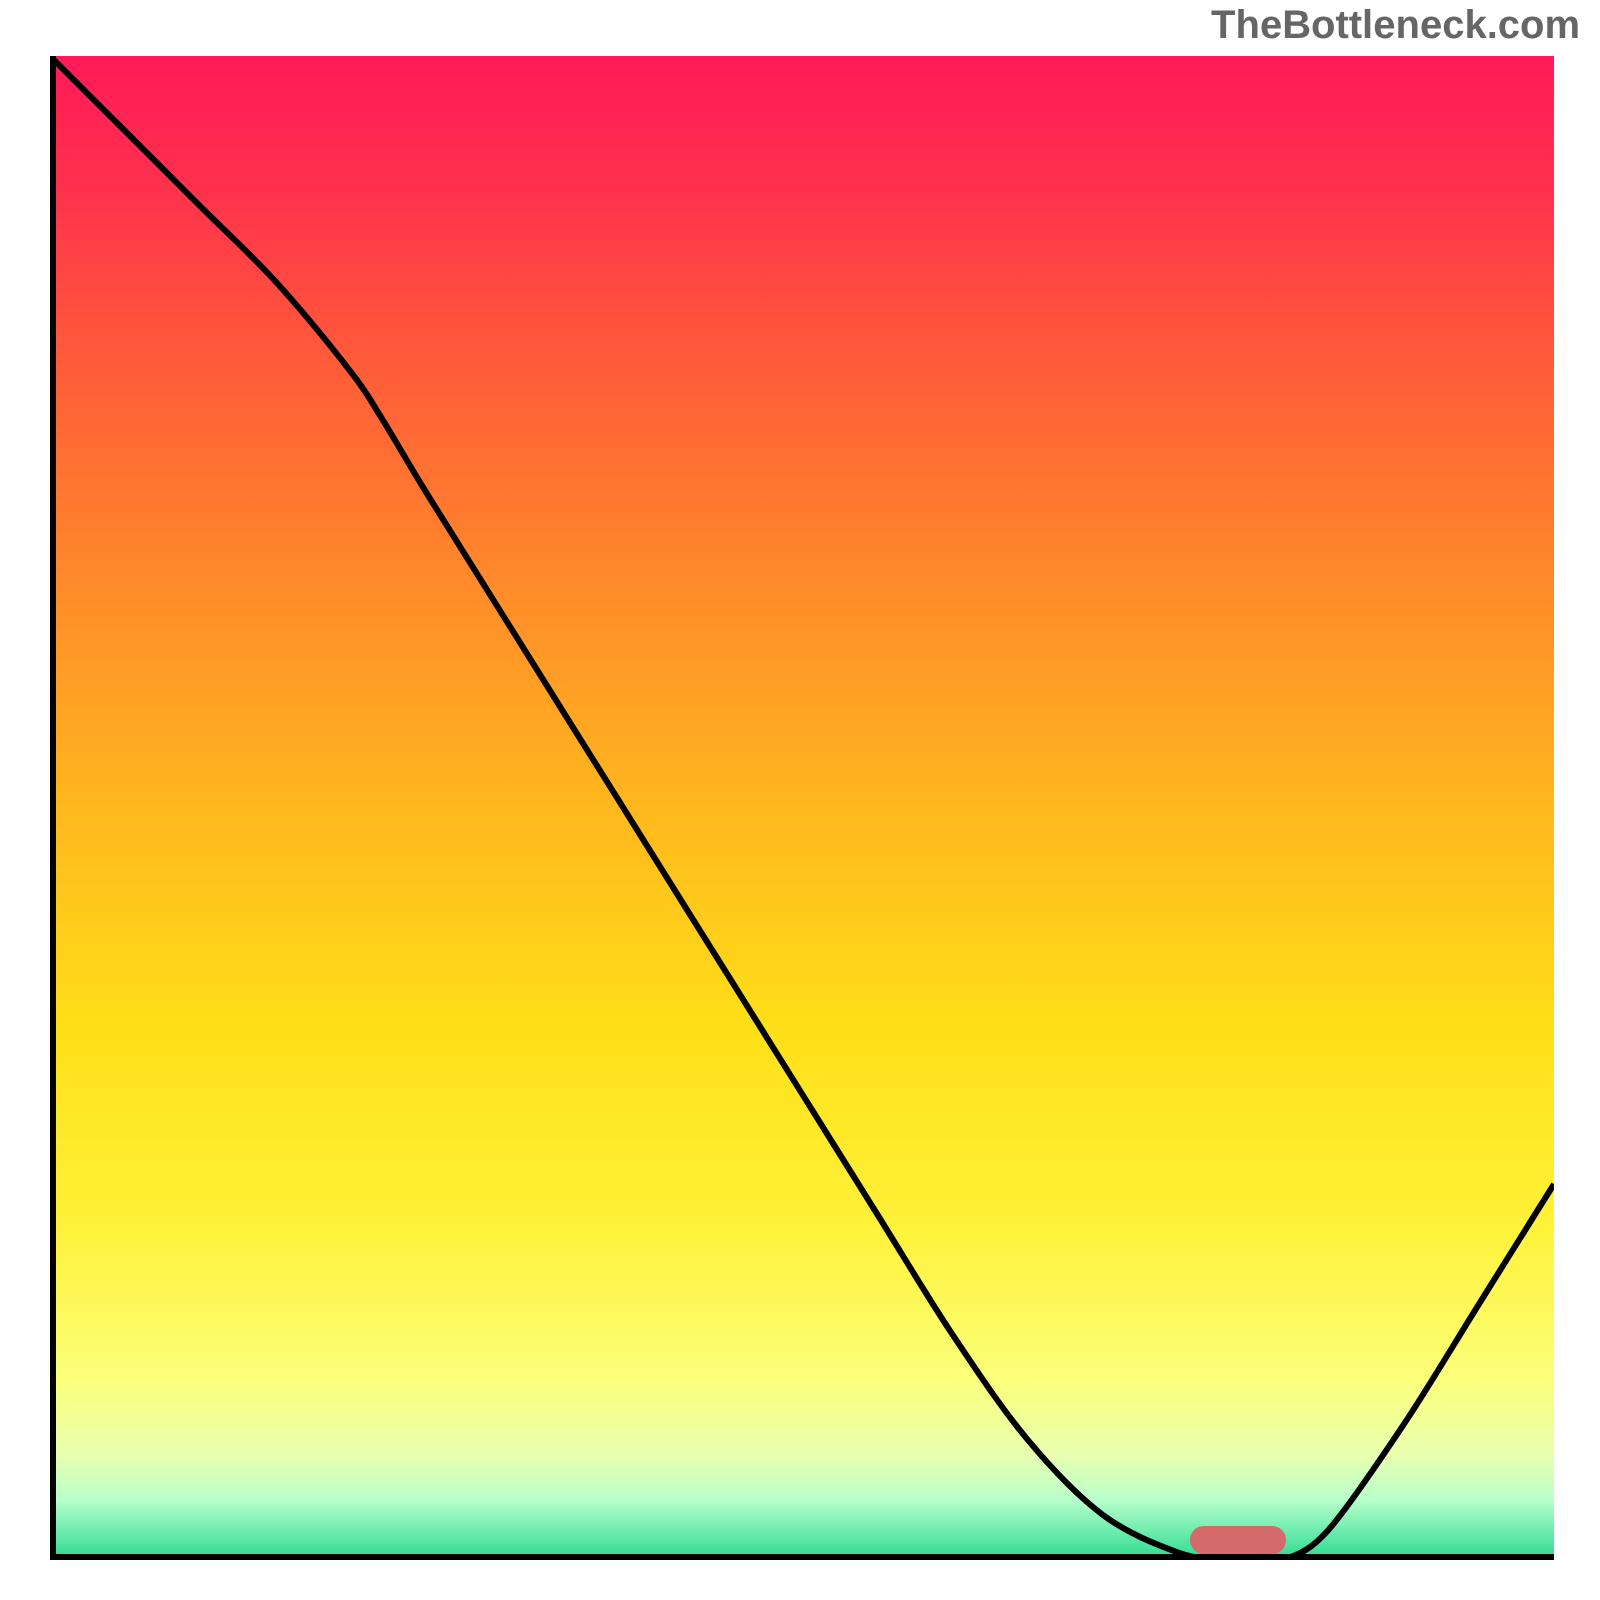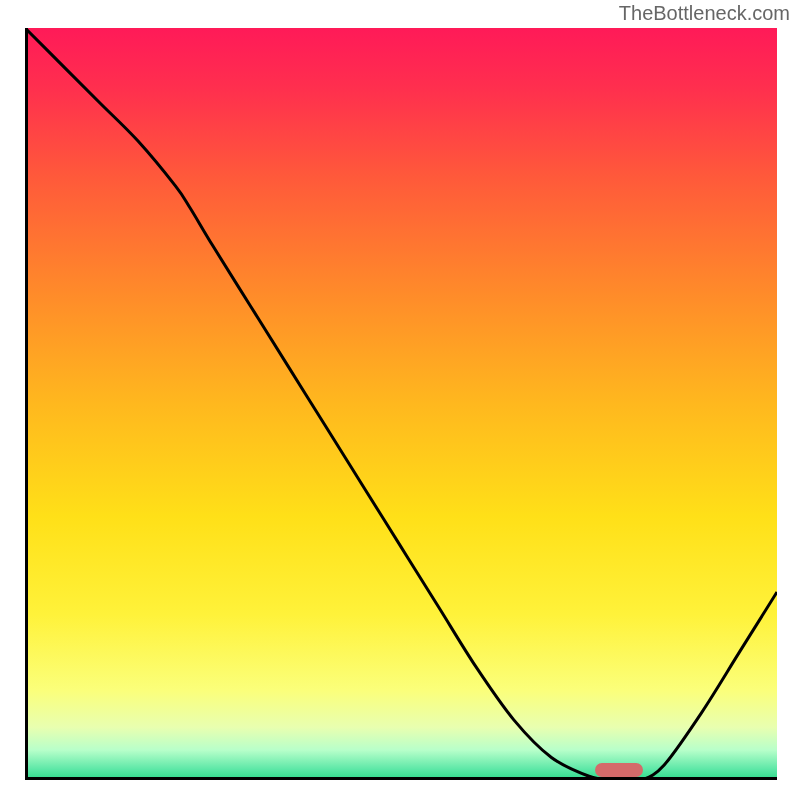--- a/index.html
+++ b/index.html
@@ -9,21 +9,21 @@
     background: #ffffff;
     position: relative;
     font-family: Arial, sans-serif;
   }
   .watermark {
     position: absolute;
     top: 2px;
     right: 10px;
     font-size: 20px;
     color: #666666;
-    font-weight: normal;
+    font-weight: bold;
   }
   .plot-area {
     position: absolute;
     left: 25px;
     top: 28px;
     width: 752px;
     height: 752px;
     border: none;
   }
   .gradient-bg {

